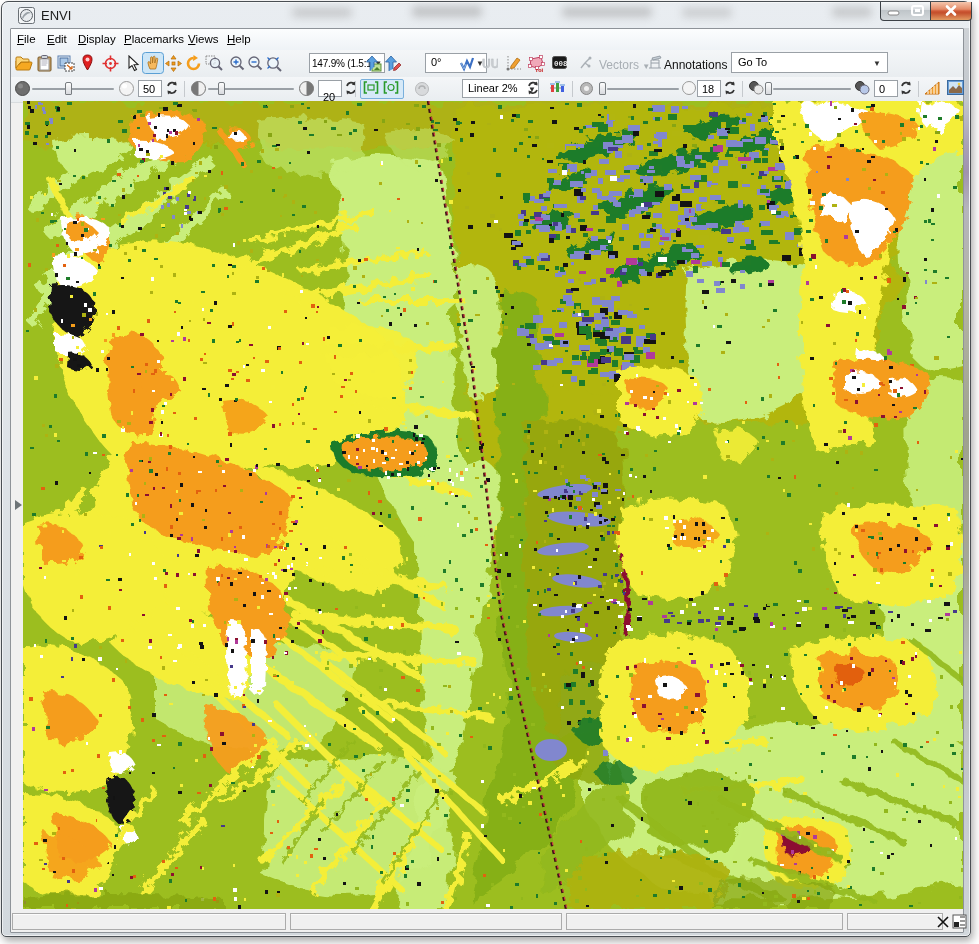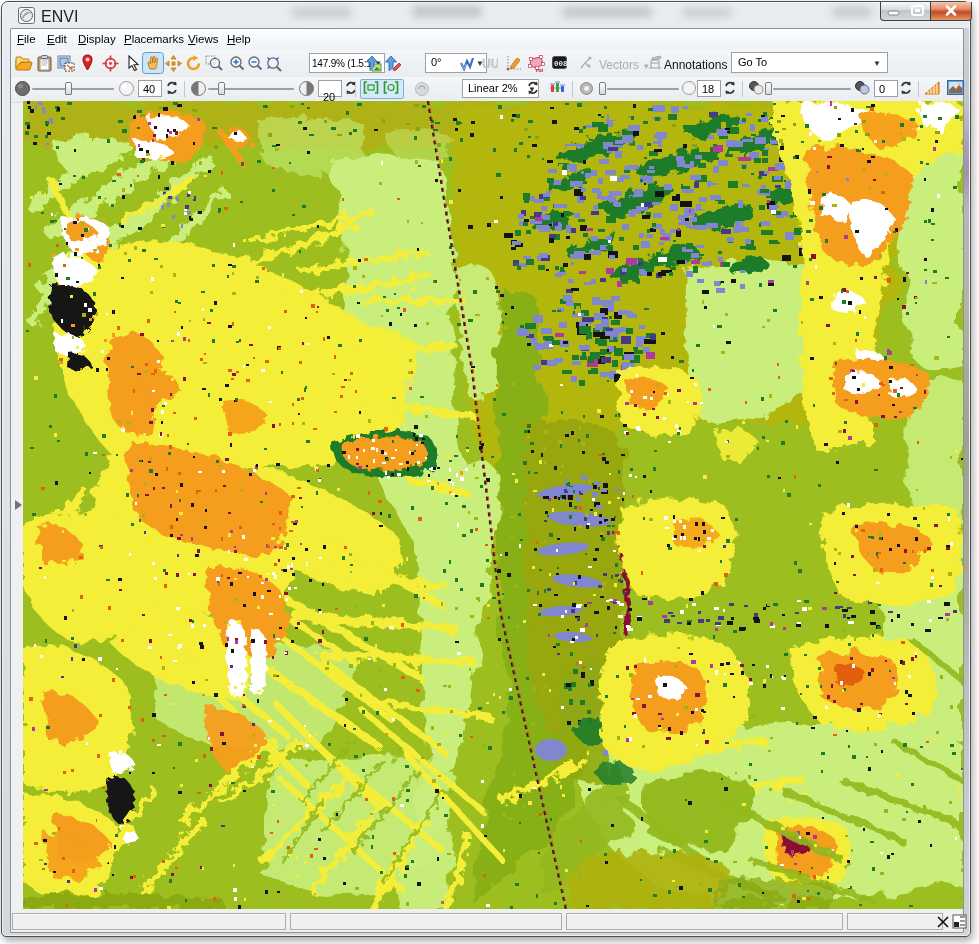--- a/index.html
+++ b/index.html
@@ -4,21 +4,21 @@
 <style>
 html,body{margin:0;padding:0;width:979px;height:944px;overflow:hidden;background:#fff;
 font-family:"Liberation Sans",sans-serif;}
 *{box-sizing:border-box;}
 #win{position:absolute;left:1px;top:1px;width:970px;height:936px;border-radius:7px 7px 5px 5px;
 background:linear-gradient(#e9edf1,#d2d8dd);border:1px solid #4a4f54;
 box-shadow:0 0 0 1px rgba(255,255,255,.6) inset, 2px 4px 8px rgba(0,0,0,.35);}
 #titlebar{position:absolute;left:0;top:0;right:0;height:26px;overflow:hidden;border-radius:7px 7px 0 0;}
 .smudge{position:absolute;background:#9a9a9a;filter:blur(4px);border-radius:4px;}
 #envi-ico{position:absolute;left:16px;top:5px;width:17px;height:17px;}
-#title-txt{position:absolute;left:39px;top:6px;font-size:16px;color:#1c1c1c;}
+#title-txt{position:absolute;left:39px;top:6px;font-size:13px;color:#1c1c1c;}
 .capbtn{position:absolute;top:0;height:19px;border:1px solid #3c4146;border-top:none;
 background:linear-gradient(#f6f8f9,#d6dadd 45%,#bfc5c9 46%,#d3d8db);}
 #btn-min{left:878px;width:27px;border-radius:0 0 0 4px;}
 #btn-max{left:904px;width:25px;border-left:none;border-right:none;}
 #btn-close{left:928px;width:42px;border-radius:0 0 4px 0;
 background:linear-gradient(#f5c6ad,#e48b68 40%,#cf5936 50%,#c44f2c 60%,#e29a61);}
 #client{position:absolute;left:8px;top:26px;width:954px;height:905px;background:#f0f0f0;
 border:1px solid #8e9399;border-radius:1px;}
 #menubar{position:absolute;left:0;top:0;width:100%;height:38px;
 background:linear-gradient(#fcfdfe,#eef2f6 60%,#e4eaf0);border-bottom:1px solid #e2e6ea;}
@@ -200,21 +200,21 @@
         <svg class="ico" style="left:3px;top:3px" width="17" height="17" viewBox="0 0 17 17">
           <circle cx="8.5" cy="8.5" r="7" fill="#6e6e6e" stroke="#4a4a4a"></circle>
           <circle cx="6.5" cy="6" r="2.5" fill="#8a8a8a"></circle>
         </svg>
 <div class="slider" style="left:21px;top:11px;width:82px"></div>
 <div class="thumb" style="left:54px;top:5px"></div>
 <svg class="ico" style="left:107px;top:3px" width="17" height="17" viewBox="0 0 17 17">
           <circle cx="8.5" cy="8.5" r="7" fill="#f4f4f4" stroke="#9a9a9a"></circle>
           <circle cx="6.5" cy="6" r="2.5" fill="#fff"></circle>
         </svg>
-<div class="numbox" style="left:127px;top:3px;width:24px;height:17px;padding-top:2px">40</div>
+<div class="numbox" style="left:127px;top:3px;width:24px;height:17px;padding-top:2px">50</div>
 <svg class="ico" style="left:154px;top:4px" width="14" height="14" viewBox="0 0 14 14">
           <path d="M3 5 A4.5 4.5 0 0 1 11 3.4 M11 9 A4.5 4.5 0 0 1 3.4 10.6" fill="none" stroke="#333" stroke-width="1.7"></path>
           <path d="M11 0.5 L11.5 4.5 L7.8 3.6 Z" fill="#333"></path>
           <path d="M3 13.5 L2.5 9.5 L6.2 10.4 Z" fill="#333"></path>
         </svg>
 <div class="sep" style="left:173px;top:4px;height:16px"></div>
 <svg class="ico" style="left:179px;top:3px" width="17" height="17" viewBox="0 0 17 17">
           <circle cx="8.5" cy="8.5" r="7" fill="#f0f0f0" stroke="#777"></circle>
           <path d="M8.5 1.5 A7 7 0 0 0 8.5 15.5 Z" fill="#777"></path>
         </svg>

